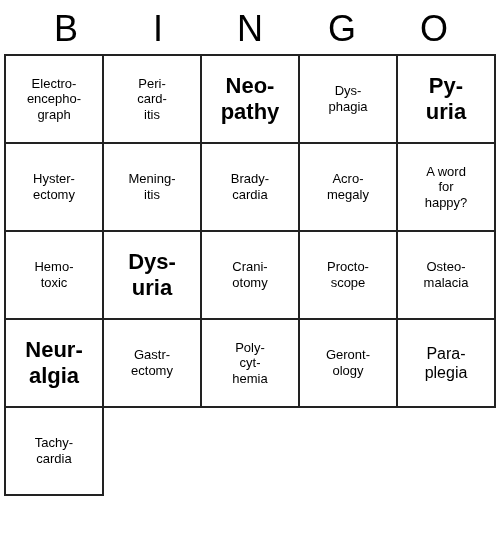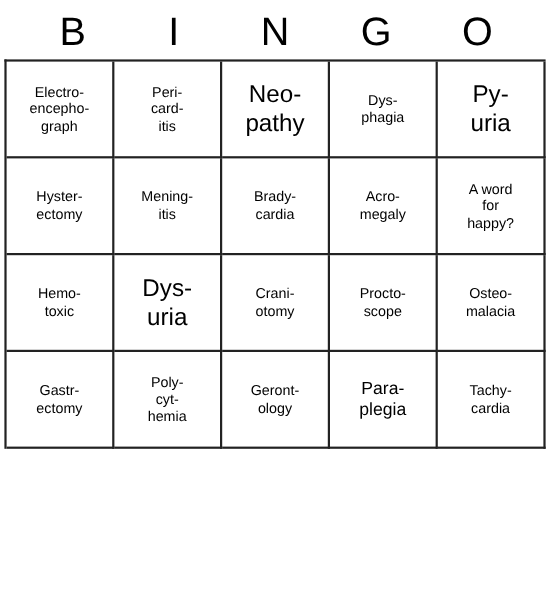--- a/index.html
+++ b/index.html
@@ -44,21 +44,21 @@
       line-height: 1.2;
     }
     .bingo-cell span {
       display: block;
     }
     .size-normal {
       font-size: 13px;
     }
     .size-large {
       font-size: 22px;
-      font-weight: normal;
+      font-weight: bold;
     }
     .size-medium {
       font-size: 16px;
     }
   </style>
 </head>
 <body>
 
 <div class="bingo-header">
   <div class="bingo-header-letter">B</div>
@@ -108,20 +108,23 @@
     <div class="bingo-cell">
       <span class="size-normal">Crani-<br>otomy</span>
     </div>
     <div class="bingo-cell">
       <span class="size-normal">Procto-<br>scope</span>
     </div>
     <div class="bingo-cell">
       <span class="size-normal">Osteo-<br>malacia</span>
     </div>
     <div class="bingo-cell">
+      <span class="size-large">Neur-<br>algia</span>
+    </div>
+    <div class="bingo-cell">
       <span class="size-normal">Gastr-<br>ectomy</span>
     </div>
     <div class="bingo-cell">
       <span class="size-normal">Poly-<br>cyt-<br>hemia</span>
     </div>
     <div class="bingo-cell">
       <span class="size-normal">Geront-<br>ology</span>
     </div>
     <div class="bingo-cell">
       <span class="size-medium">Para-<br>plegia</span>

